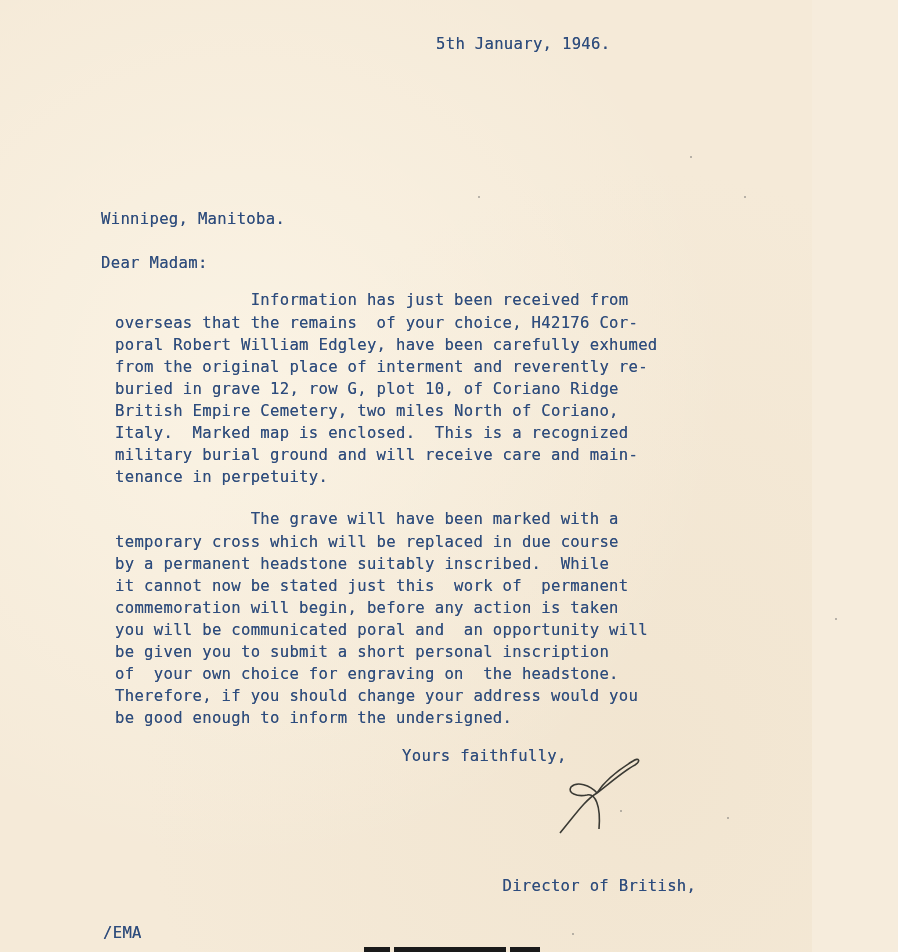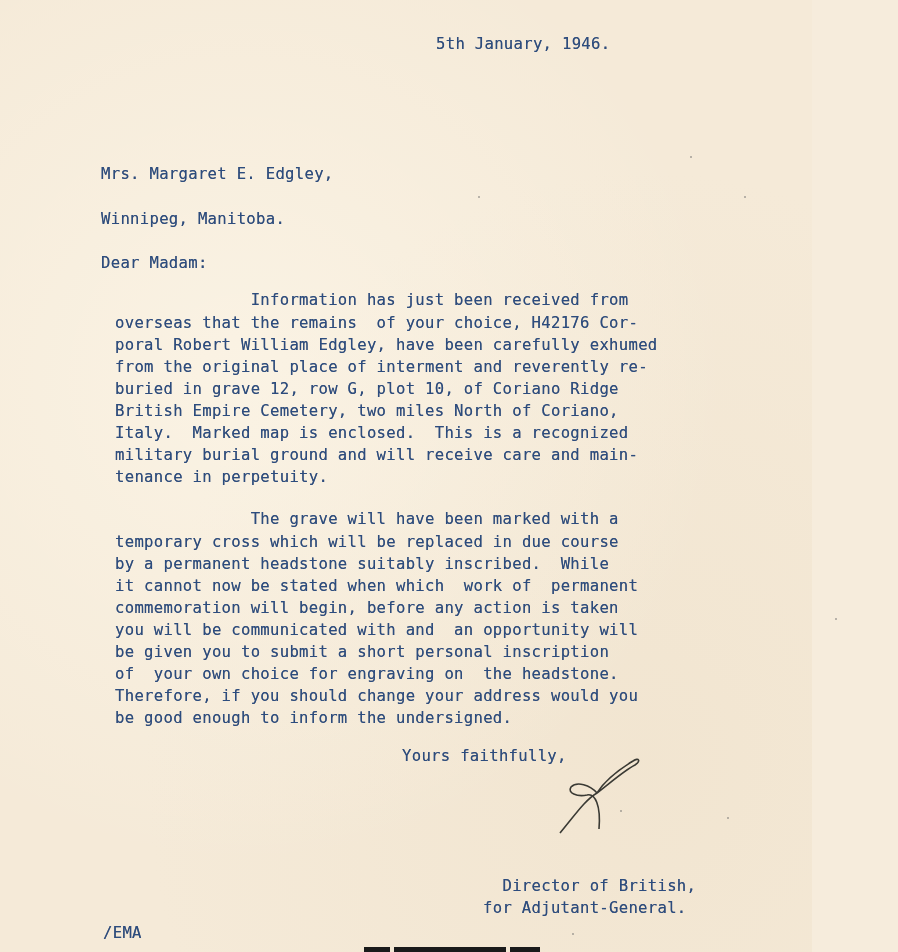--- a/index.html
+++ b/index.html
@@ -43,59 +43,57 @@
     .bar { position: absolute; top: 0; height: 5px; background: #1a1a1a; }
     .speck { position: absolute; width: 2px; height: 2px; background: #6b6b6b; border-radius: 1px; opacity: 0.6; }
   </style>
 </head>
 <body>
 
 <div class="paper">
 
   <div class="line date">5th January, 1946.</div>
 
-  <div class="line addr" style="top:163px">Mrs. Margaret E. Edgley,</div>
   <div class="line addr" style="top:208px">Winnipeg, Manitoba.</div>
 
   <div class="line addr" style="top:252px">Dear Madam:</div>
 
   <div>
     <div class="line para" style="top:289px">              Information has just been received from</div>
     <div class="line para" style="top:312px">overseas that the remains  of your choice, H42176 Cor-</div>
     <div class="line para" style="top:334px">poral Robert William Edgley, have been carefully exhumed</div>
     <div class="line para" style="top:356px">from the original place of interment and reverently re-</div>
     <div class="line para" style="top:378px">buried in grave 12, row G, plot 10, of Coriano Ridge</div>
     <div class="line para" style="top:400px">British Empire Cemetery, two miles North of Coriano,</div>
     <div class="line para" style="top:422px">Italy.  Marked map is enclosed.  This is a recognized</div>
     <div class="line para" style="top:444px">military burial ground and will receive care and main-</div>
     <div class="line para" style="top:466px">tenance in perpetuity.</div>
   </div>
 
   <div>
     <div class="line para" style="top:508px">              The grave will have been marked with a</div>
     <div class="line para" style="top:531px">temporary cross which will be replaced in due course</div>
     <div class="line para" style="top:553px">by a permanent headstone suitably inscribed.  While</div>
-    <div class="line para" style="top:575px">it cannot now be stated when which  work of  permanent</div>
+    <div class="line para" style="top:575px">it cannot now be stated just this  work of  permanent</div>
     <div class="line para" style="top:597px">commemoration will begin, before any action is taken</div>
-    <div class="line para" style="top:619px">you will be communicated with and  an opportunity will</div>
+    <div class="line para" style="top:619px">you will be communicated poral and  an opportunity will</div>
     <div class="line para" style="top:641px">be given you to submit a short personal inscription</div>
     <div class="line para" style="top:663px">of  your own choice for engraving on  the headstone.</div>
     <div class="line para" style="top:685px">Therefore, if you should change your address would you</div>
     <div class="line para" style="top:707px">be good enough to inform the undersigned.</div>
   </div>
 
   <div class="line closing" style="top:745px">Yours faithfully,</div>
 
   <svg class="signature" viewBox="0 0 90 80">
     <path d="M5 78 C 20 60, 30 45, 42 38 C 55 28, 70 15, 80 10 C 86 6, 84 2, 78 6 C 65 14, 50 25, 42 38" fill="none" stroke="#3a3a34" stroke-width="1.6"></path>
     <path d="M42 38 C 35 30, 22 26, 16 32 C 12 38, 22 42, 32 40 C 40 38, 46 50, 44 74" fill="none" stroke="#3a3a34" stroke-width="1.6"></path>
   </svg>
 
   <div class="line sig-line" style="top:875px">     Director of British,</div>
-  <div class="line sig-line" style="top:897px">   for Adjutant-General.</div>
 
   <div class="line ref">/EMA</div>
 
   <div class="bottom-bars">
     <div class="bar" style="left:0; width:26px;"></div>
     <div class="bar" style="left:30px; width:112px;"></div>
     <div class="bar" style="left:146px; width:30px;"></div>
   </div>
 
   <div class="speck" style="left:690px; top:156px"></div>

